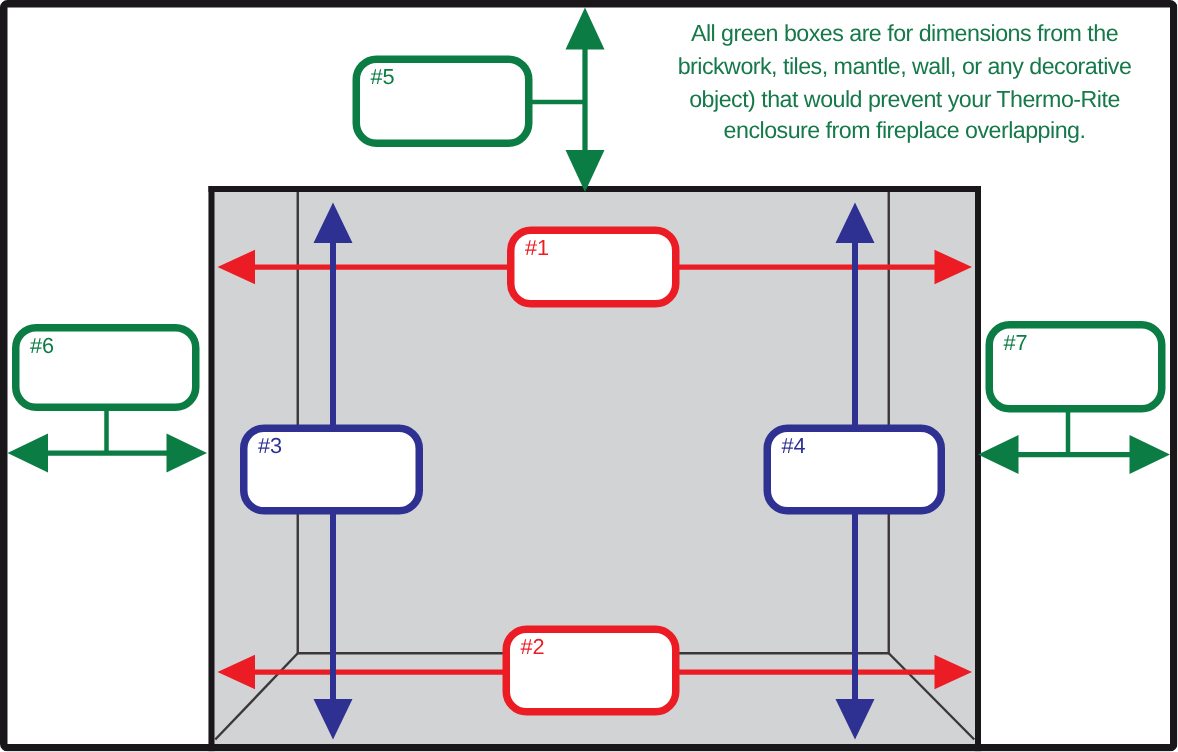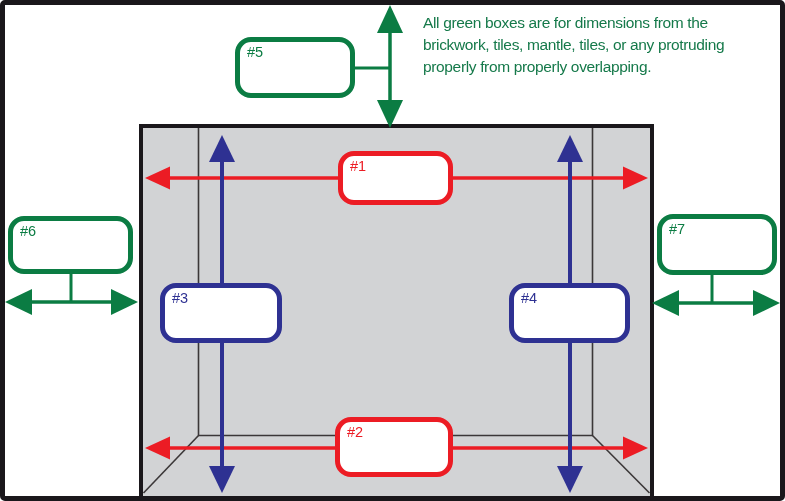--- a/index.html
+++ b/index.html
@@ -22,21 +22,21 @@
   
   .dim-box{position:absolute;box-sizing:border-box;background:#ffffff;border:5px solid;border-radius:16px;
            z-index:3;padding:3px 0 0 7px;font-size:14.5px;line-height:1.1;}
   .dim-box.red{border-color:var(--red);color:var(--red);}
   .dim-box.blue{border-color:var(--blue);color:var(--blue);}
   .dim-box.green{border-color:var(--green);color:var(--green);}
 
   
   #note{position:absolute;left:423px;top:12px;width:360px;color:var(--green_text);
         font-size:15.5px;letter-spacing:-0.35px;line-height:21.8px;z-index:4;}
-  #note div{white-space:nowrap;}
+  #note div{white-space:nowrap;text-align:center;}
 </style>
 </head>
 <body>
 
 <div id="canvas">
 
   <div id="fireplace"></div>
 
   <svg id="arrows" viewBox="0 0 785 501" xmlns="http://www.w3.org/2000/svg">
 
@@ -117,18 +117,19 @@
   <div class="dim-box green" style="left:8px;top:216px;width:125px;height:58px;">
     <span>#6</span>
   </div>
 
   <div class="dim-box green" style="left:657px;top:214px;width:120px;height:61px;">
     <span>#7</span>
   </div>
 
   <div id="note">
     <div>All green boxes are for dimensions from the</div>
-    <div>brickwork, tiles, mantle, tiles, or any protruding</div>
-    <div>properly from properly overlapping.</div>
+    <div>brickwork, tiles, mantle, wall, or any decorative</div>
+    <div>object) that would prevent your Thermo-Rite</div>
+    <div>enclosure from fireplace overlapping.</div>
   </div>
 
   <div id="frame"></div>
 </div>
 
 </body></html>

